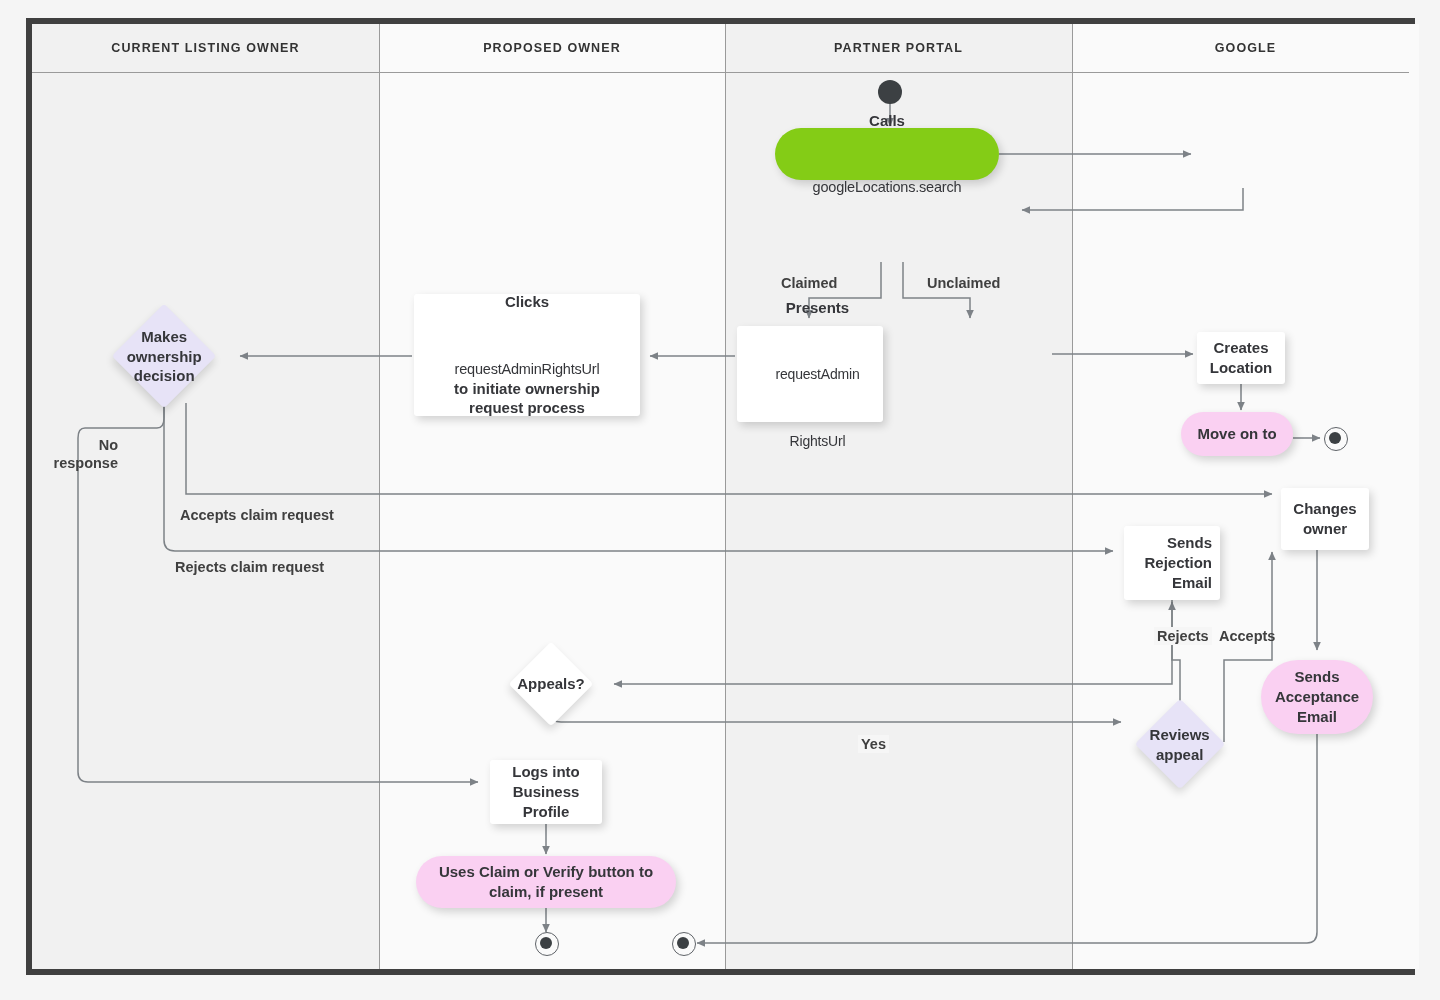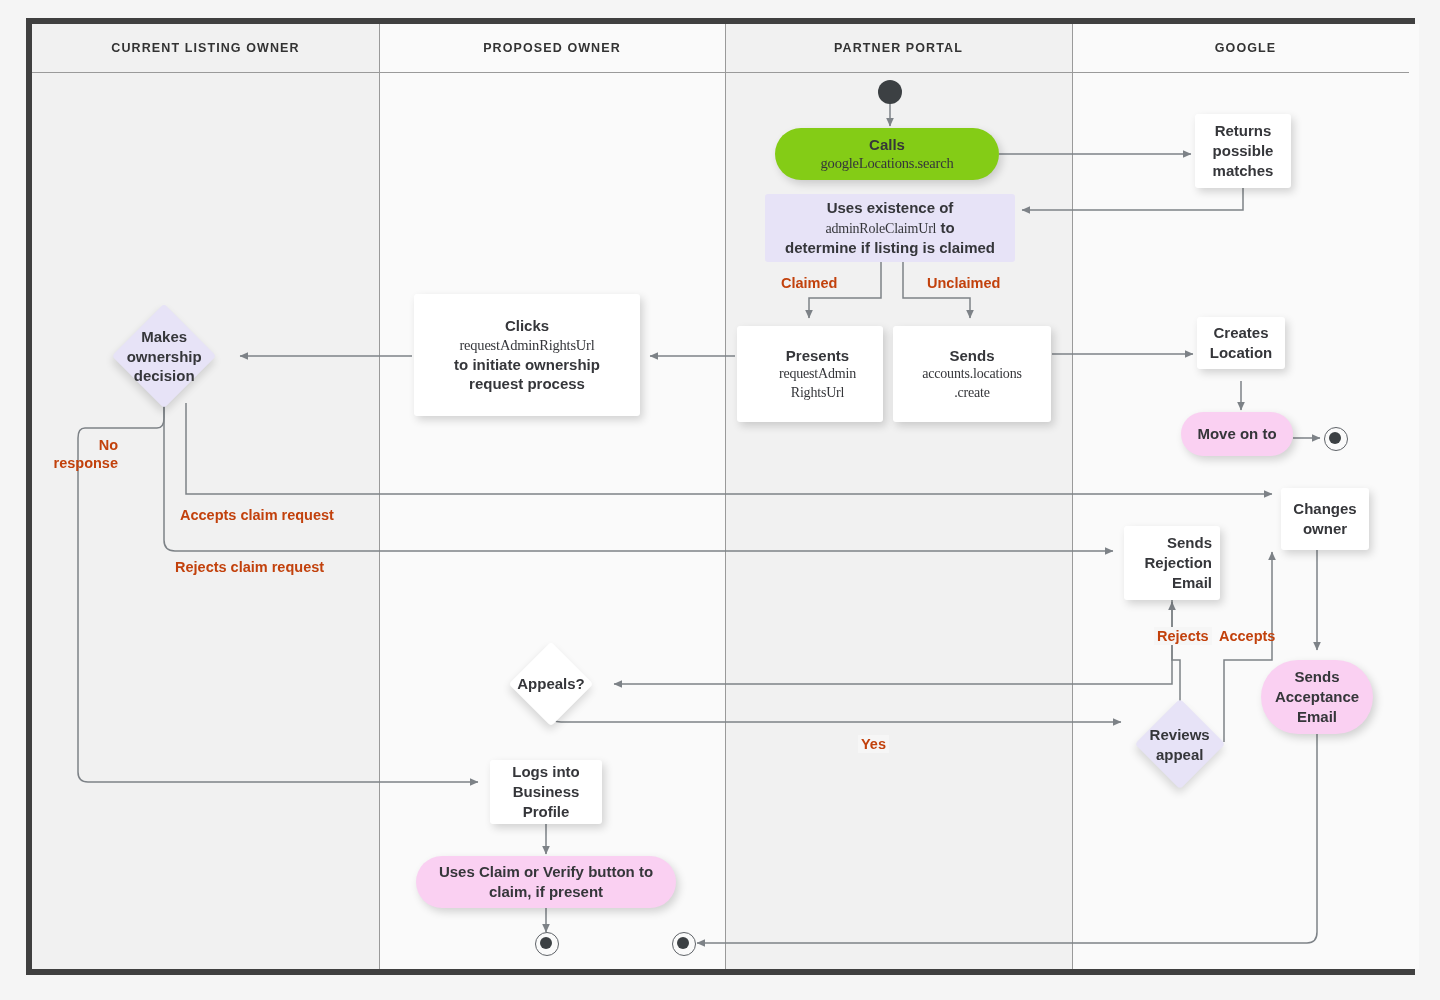--- a/index.html
+++ b/index.html
@@ -17,28 +17,28 @@
   .node{position:absolute;box-sizing:border-box;display:flex;align-items:center;justify-content:center;
         text-align:center;color:#35363a;font-size:15px;font-weight:700;line-height:1.32;
         box-shadow:3px 4px 9px rgba(0,0,0,.16);}
   .node .t{padding:0 8px;}
   .rect{background:#fff;border-radius:3px;}
   .round{border-radius:999px;}
   .cyan{background:#84cc16;}
   .pink{background:#fad0f2;}
   .lav{background:#e7e3f7;}
   .white{background:#fff;}
-  .mono{font-family:Liberation Serif, serif;font-weight:400;letter-spacing:-.2px;}
+  .mono{font-family:Liberation Sans, sans-serif;font-weight:400;letter-spacing:-.2px;margin-top:48px;}
   .diamond{position:absolute;display:flex;align-items:center;justify-content:center;text-align:center;
            color:#35363a;font-size:15px;font-weight:700;line-height:1.3;
            transform:rotate(45deg);border-radius:4px;box-shadow:3px 4px 8px rgba(0,0,0,.14);}
   .diamond > span{transform:rotate(-45deg);display:block;width:150%;}
   .term{position:absolute;border-radius:50%;background:#3c4043;}
   .term-ring{position:absolute;border-radius:50%;border:1.6px solid #5f6368;background:transparent;}
-  .elabel{position:absolute;font-size:14.5px;font-weight:700;color:#c2410c;white-space:nowrap;line-height:1.25;}
+  .elabel{position:absolute;font-size:14.5px;font-weight:700;color:#404040;white-space:nowrap;line-height:1.25;}
   .elabel.boxed{background:#f6f6f6;padding:0 3px;}
   .elabel.c{text-align:right;}
 </style>
 </head>
 <body>
 
 <div id="stage">
   <div class="board">
 
     <div class="lane dark" style="left:0;width:347px;"></div>
@@ -112,49 +112,32 @@
 
   <div class="term" style="left:878px;top:80px;width:24px;height:24px;"></div>
 
   <div class="node round cyan" style="left:775px;top:128px;width:224px;height:52px;">
     <div class="t">
       <div>Calls</div>
       <div class="mono" style="font-size:14.5px">googleLocations.search</div>
     </div>
   </div>
 
-  <div class="node rect" style="left:1195px;top:114px;width:96px;height:74px;">
-    <div class="t">Returns possible matches</div>
-  </div>
-
-  <div class="node lav" style="left:765px;top:194px;width:250px;height:68px;border-radius:3px;box-shadow:none;">
-    <div class="t">
-      <div>Uses existence of</div>
-      <div><span class="mono" style="font-size:14px">adminRoleClaimUrl</span><span> to</span></div>
-      <div>determine if listing is claimed</div>
-    </div>
-  </div>
+
 
   <div class="node rect" style="left:737px;top:326px;width:146px;height:96px;padding-left:15px;">
     <div class="t">
       <div>Presents</div>
       <div class="mono" style="font-size:14px">requestAdmin</div>
       <div class="mono" style="font-size:14px">RightsUrl</div>
     </div>
   </div>
 
-  <div class="node rect" style="left:893px;top:326px;width:158px;height:96px;">
-    <div class="t">
-      <div>Sends</div>
-      <div class="mono" style="font-size:14px">accounts.locations</div>
-      <div class="mono" style="font-size:14px">.create</div>
-    </div>
-  </div>
-
-  <div class="node rect" style="left:1197px;top:317px;width:88px;height:52px;text-align:center;">
+
+  <div class="node rect" style="left:1197px;top:332px;width:88px;height:52px;text-align:center;">
     <div class="t">Creates Location</div>
   </div>
 
   <div class="node round pink" style="left:1181px;top:412px;width:112px;height:44px;">
     <div class="t">Move on to</div>
   </div>
 
   <div class="term-ring" style="left:1324px;top:427px;width:22px;height:22px;"></div>
   <div class="term" style="left:1329px;top:432px;width:12px;height:12px;"></div>
 

